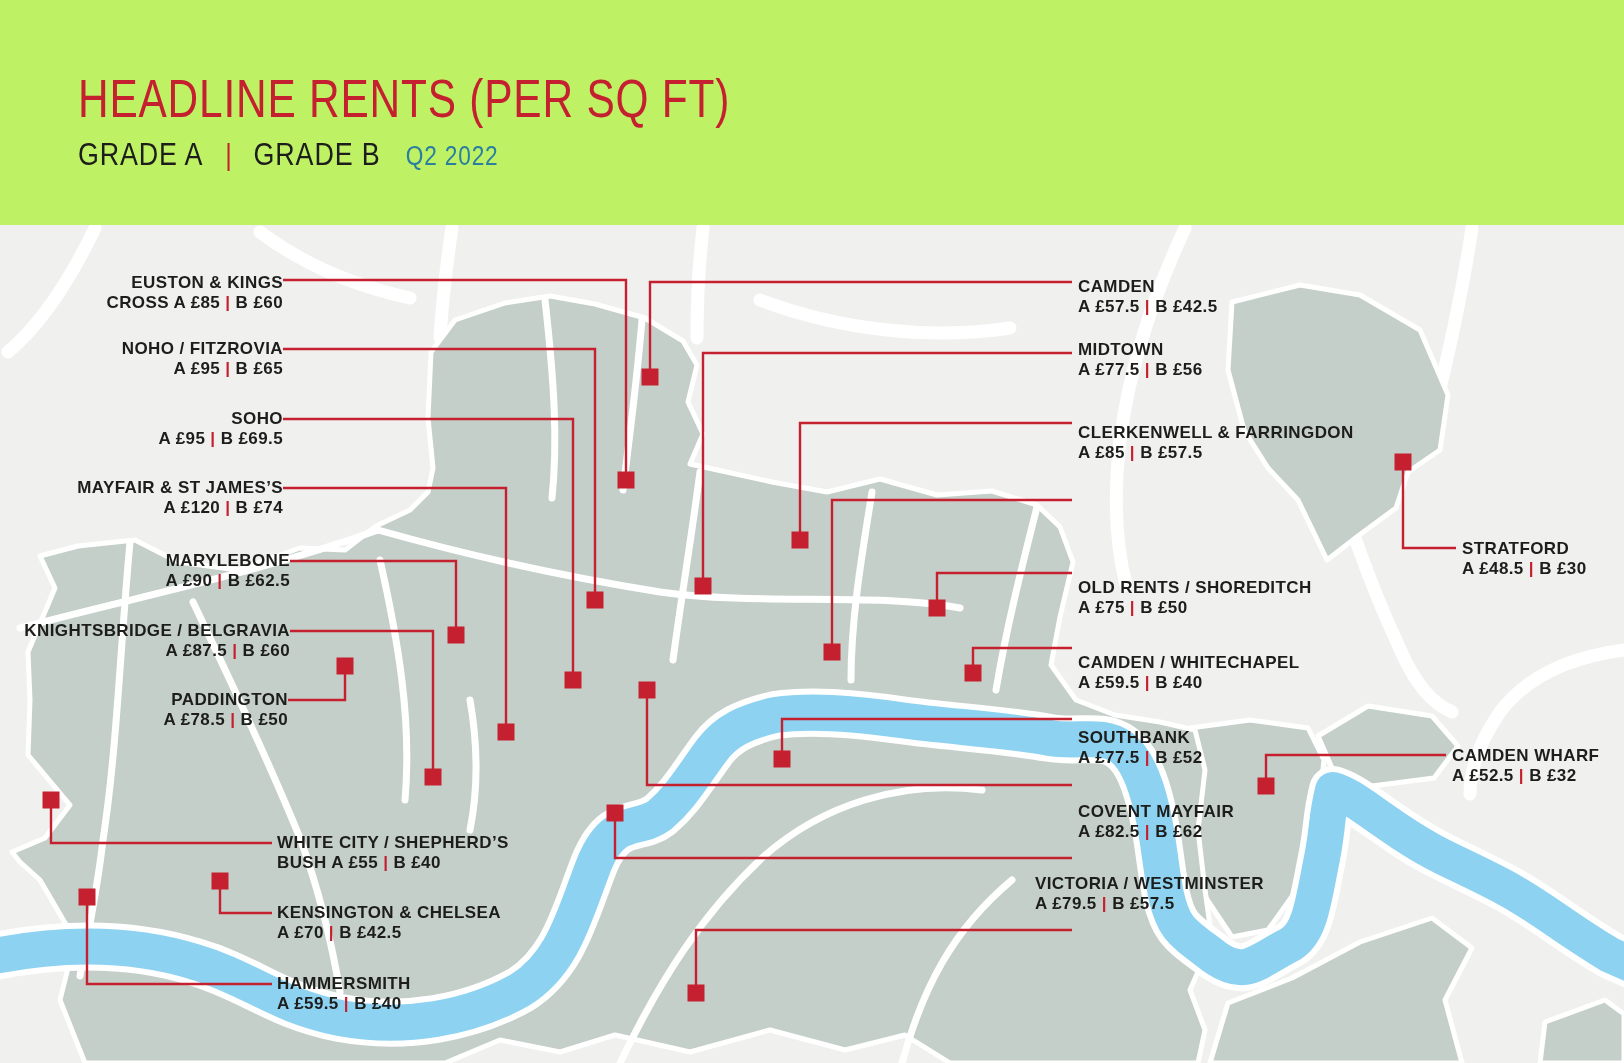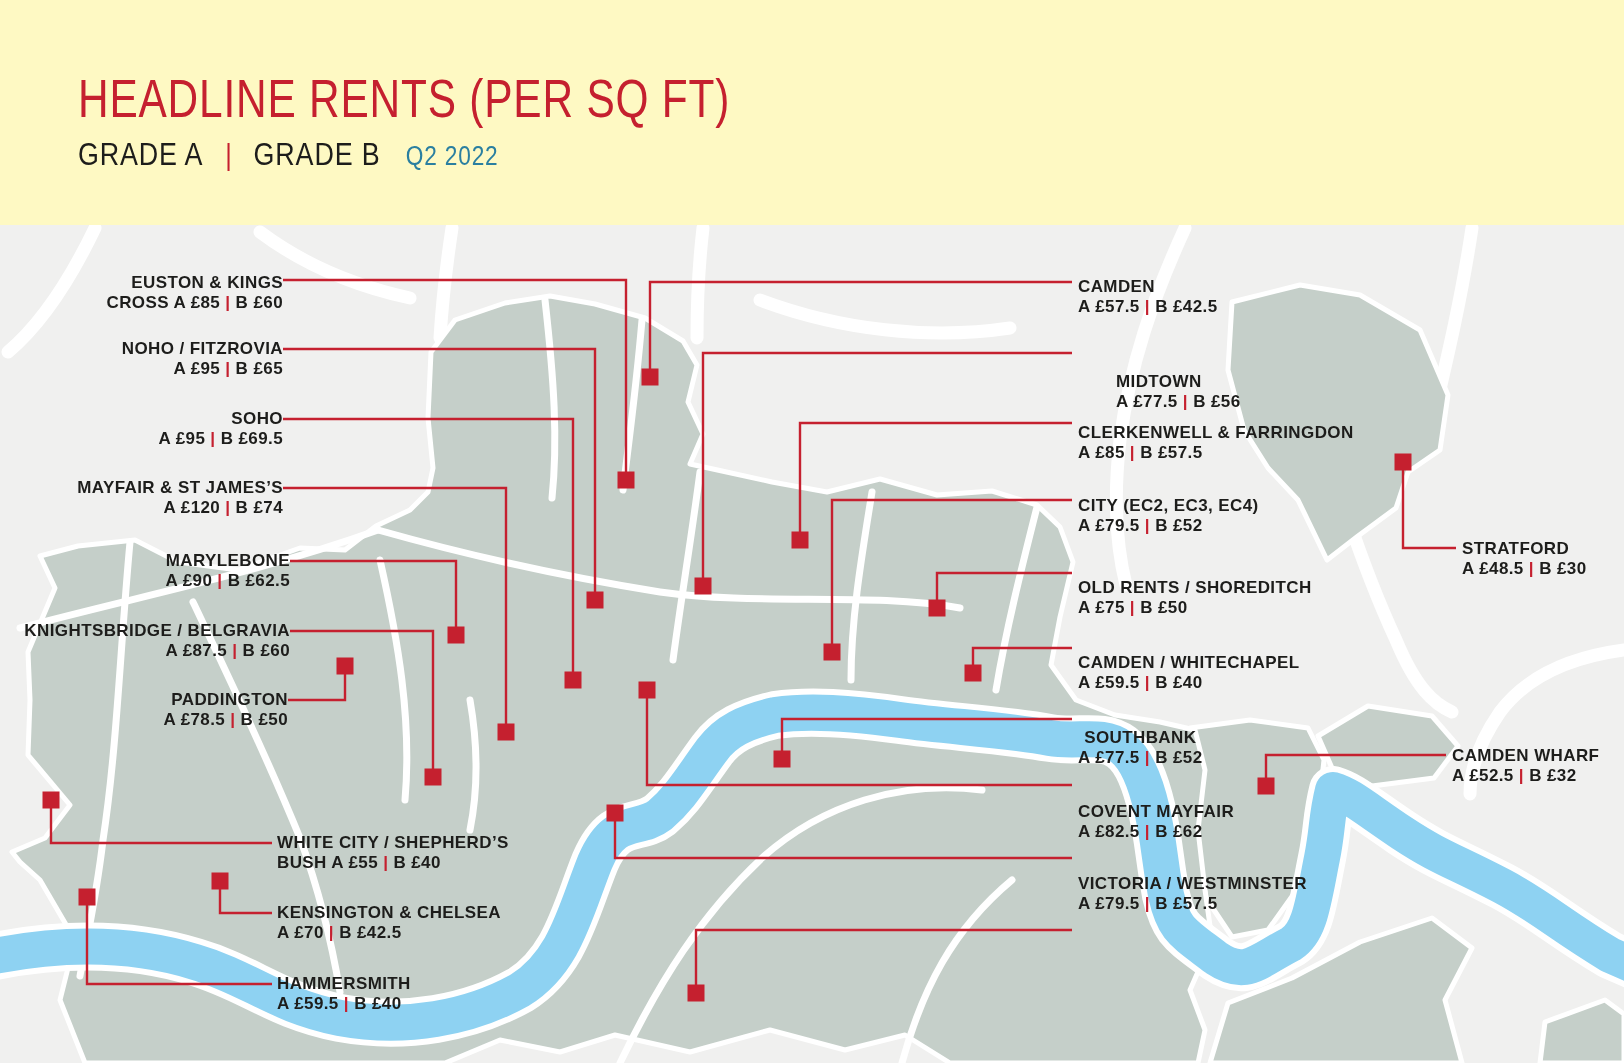--- a/index.html
+++ b/index.html
@@ -1,18 +1,18 @@
 <!DOCTYPE html>
 <html><head>
 <meta charset="utf-8">
 <style>
   html,body { margin:0; padding:0; background:#ffffff; }
   #canvas {
     position:relative; width:1624px; height:1063px;
-    overflow:hidden; background:#fef9c3;
+    overflow:hidden; background:#bef264;
     font-family:"Liberation Sans", sans-serif;
   }
   
   #header { position:absolute; left:78px; top:72px; }
   .title {
     color:#c5202f; font-size:53px; font-weight:400; line-height:1;
     letter-spacing:1px; white-space:nowrap;
     transform:scaleX(.80); transform-origin:left top;
   }
   .subtitle {
@@ -147,25 +147,24 @@
       <div class="map-label right" style="top: 339px; right: 1341px;"><div><span>NOHO / FITZROVIA</span></div><div><span>A £95 </span><span class="sep">|</span><span> B £65</span></div></div>
       <div class="map-label right" style="top: 409px; right: 1341px; margin-left: 36px;"><div><span>SOHO</span></div><div><span>A £95 </span><span class="sep">|</span><span> B £69.5</span></div></div>
       <div class="map-label right" style="top: 478px; right: 1341px;"><div><span>MAYFAIR &amp; ST JAMES’S</span></div><div><span>A £120 </span><span class="sep">|</span><span> B £74</span></div></div>
       <div class="map-label right" style="top: 551px; right: 1334px;"><div><span>MARYLEBONE</span></div><div><span>A £90 </span><span class="sep">|</span><span> B £62.5</span></div></div>
       <div class="map-label right" style="top: 621px; right: 1334px;"><div><span>KNIGHTSBRIDGE / BELGRAVIA</span></div><div><span>A £87.5 </span><span class="sep">|</span><span> B £60</span></div></div>
       <div class="map-label right" style="top: 690px; right: 1336px;"><div><span>PADDINGTON</span></div><div><span>A £78.5 </span><span class="sep">|</span><span> B £50</span></div></div>
       <div class="map-label left" style="top: 833px; left: 277px;"><div><span>WHITE CITY / SHEPHERD’S</span></div><div><span>BUSH A £55 </span><span class="sep">|</span><span> B £40</span></div></div>
       <div class="map-label left" style="top: 903px; left: 277px;"><div><span>KENSINGTON &amp; CHELSEA</span></div><div><span>A £70 </span><span class="sep">|</span><span> B £42.5</span></div></div>
       <div class="map-label left" style="top: 974px; left: 277px;"><div><span>HAMMERSMITH</span></div><div><span>A £59.5 </span><span class="sep">|</span><span> B £40</span></div></div>
       <div class="map-label left" style="top: 277px; left: 1078px;"><div><span>CAMDEN</span></div><div><span>A £57.5 </span><span class="sep">|</span><span> B £42.5</span></div></div>
-      <div class="map-label left" style="top: 372px; left: 1078px; margin-left: 38px;"><div><span>MIDTOWN</span></div><div><span>A £77.5 </span><span class="sep">|</span><span> B £56</span></div></div>
+      <div class="map-label left" style="top: 340px; left: 1078px;"><div><span>MIDTOWN</span></div><div><span>A £77.5 </span><span class="sep">|</span><span> B £56</span></div></div>
       <div class="map-label left" style="top: 423px; left: 1078px;"><div><span>CLERKENWELL &amp; FARRINGDON</span></div><div><span>A £85 </span><span class="sep">|</span><span> B £57.5</span></div></div>
-      <div class="map-label left" style="top: 496px; left: 1078px;"><div><span>CITY (EC2, EC3, EC4)</span></div><div><span>A £79.5 </span><span class="sep">|</span><span> B £52</span></div></div>
       <div class="map-label left" style="top: 578px; left: 1078px;"><div><span>OLD RENTS / SHOREDITCH</span></div><div><span>A £75 </span><span class="sep">|</span><span> B £50</span></div></div>
       <div class="map-label left" style="top: 653px; left: 1078px;"><div><span>CAMDEN / WHITECHAPEL</span></div><div><span>A £59.5 </span><span class="sep">|</span><span> B £40</span></div></div>
-      <div class="map-label left" style="top: 728px; left: 1078px; text-align: center;"><div><span>SOUTHBANK</span></div><div><span>A £77.5 </span><span class="sep">|</span><span> B £52</span></div></div>
+      <div class="map-label left" style="top: 728px; left: 1078px;"><div><span>SOUTHBANK</span></div><div><span>A £77.5 </span><span class="sep">|</span><span> B £52</span></div></div>
       <div class="map-label left" style="top: 802px; left: 1078px;"><div><span>COVENT MAYFAIR</span></div><div><span>A £82.5 </span><span class="sep">|</span><span> B £62</span></div></div>
-      <div class="map-label left" style="top: 874px; left: 1078px;"><div><span>VICTORIA / WESTMINSTER</span></div><div><span>A £79.5 </span><span class="sep">|</span><span> B £57.5</span></div></div>
+      <div class="map-label left" style="top: 874px; left: 1035px;"><div><span>VICTORIA / WESTMINSTER</span></div><div><span>A £79.5 </span><span class="sep">|</span><span> B £57.5</span></div></div>
       <div class="map-label left" style="top: 539px; left: 1462px;"><div><span>STRATFORD</span></div><div><span>A £48.5 </span><span class="sep">|</span><span> B £30</span></div></div>
       <div class="map-label left" style="top: 746px; left: 1452px;"><div><span>CAMDEN WHARF</span></div><div><span>A £52.5 </span><span class="sep">|</span><span> B £32</span></div></div>
     </div>
 
 </div>
 
 </body></html>

